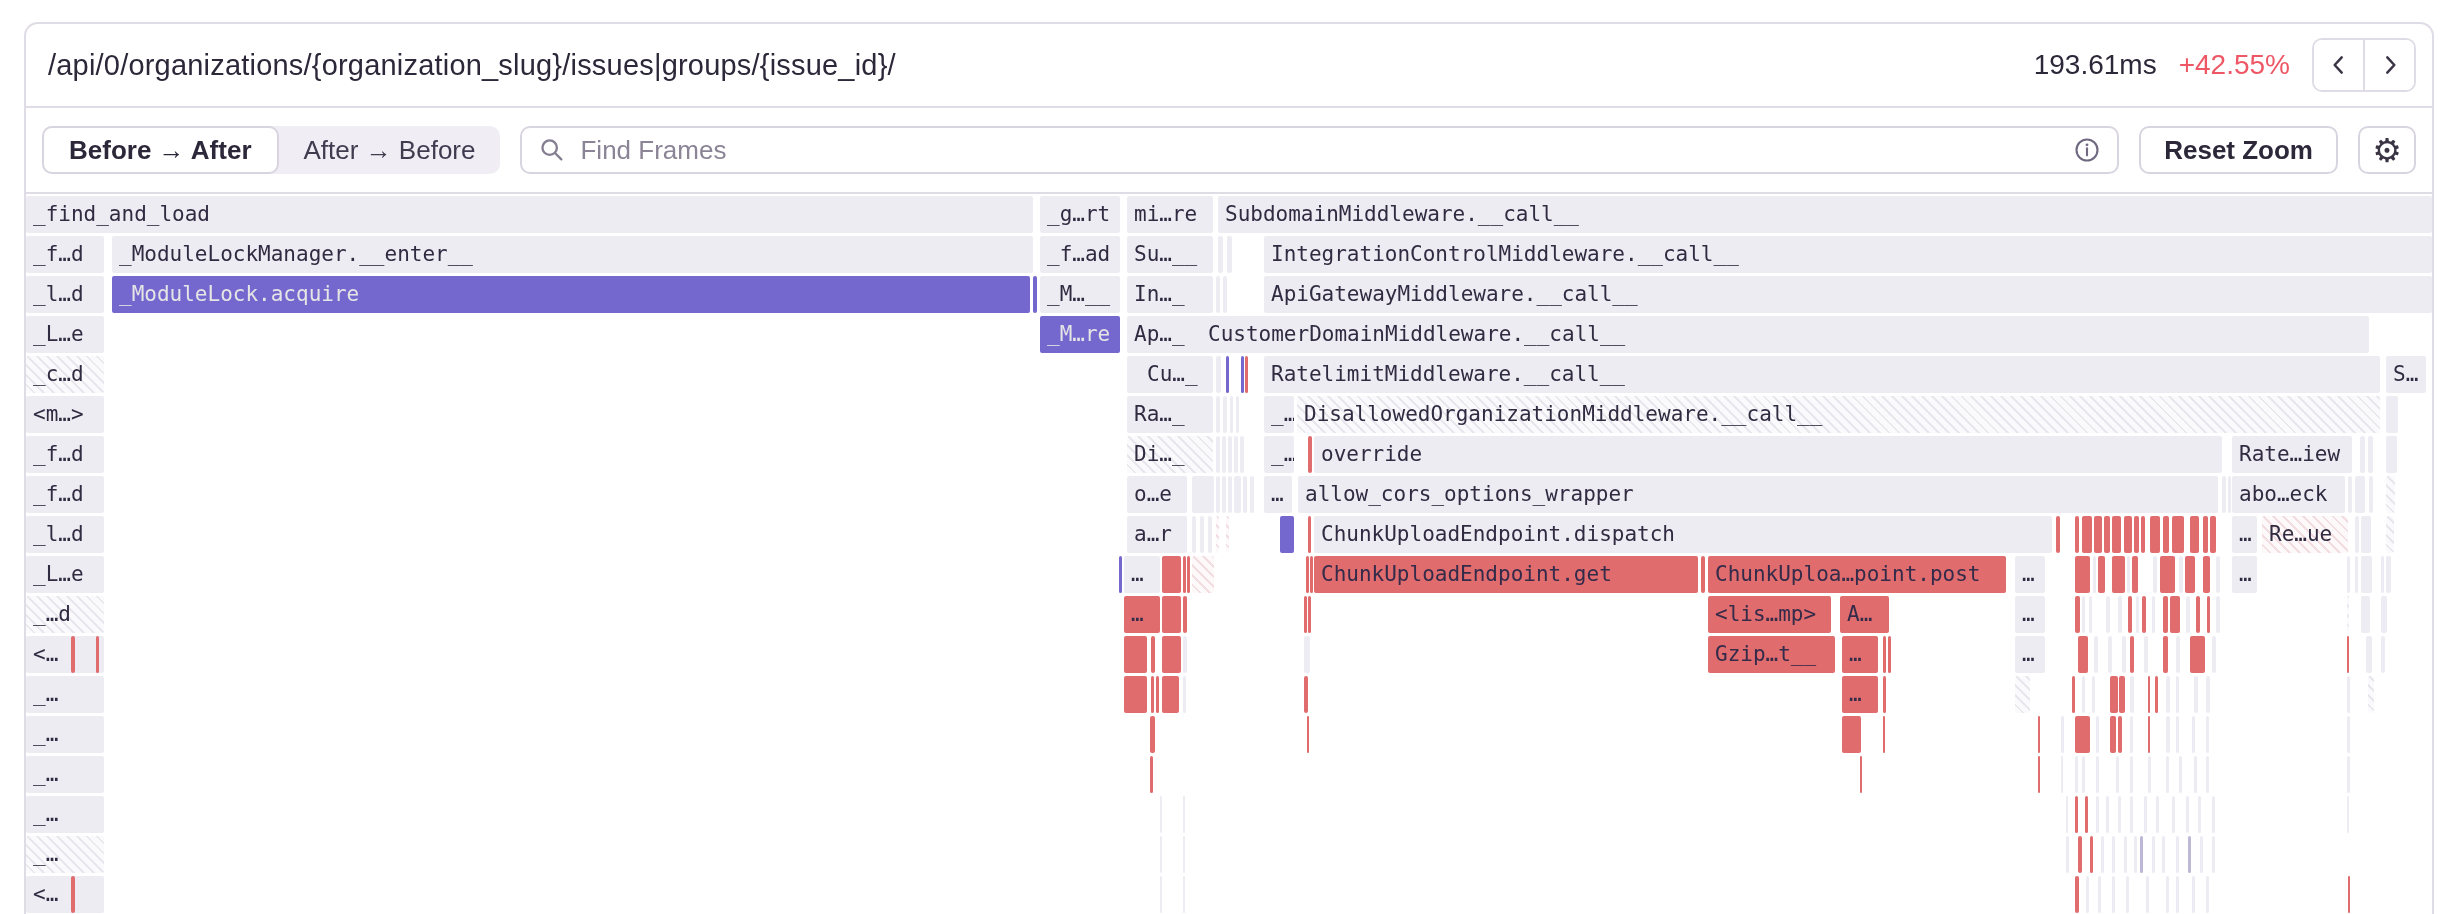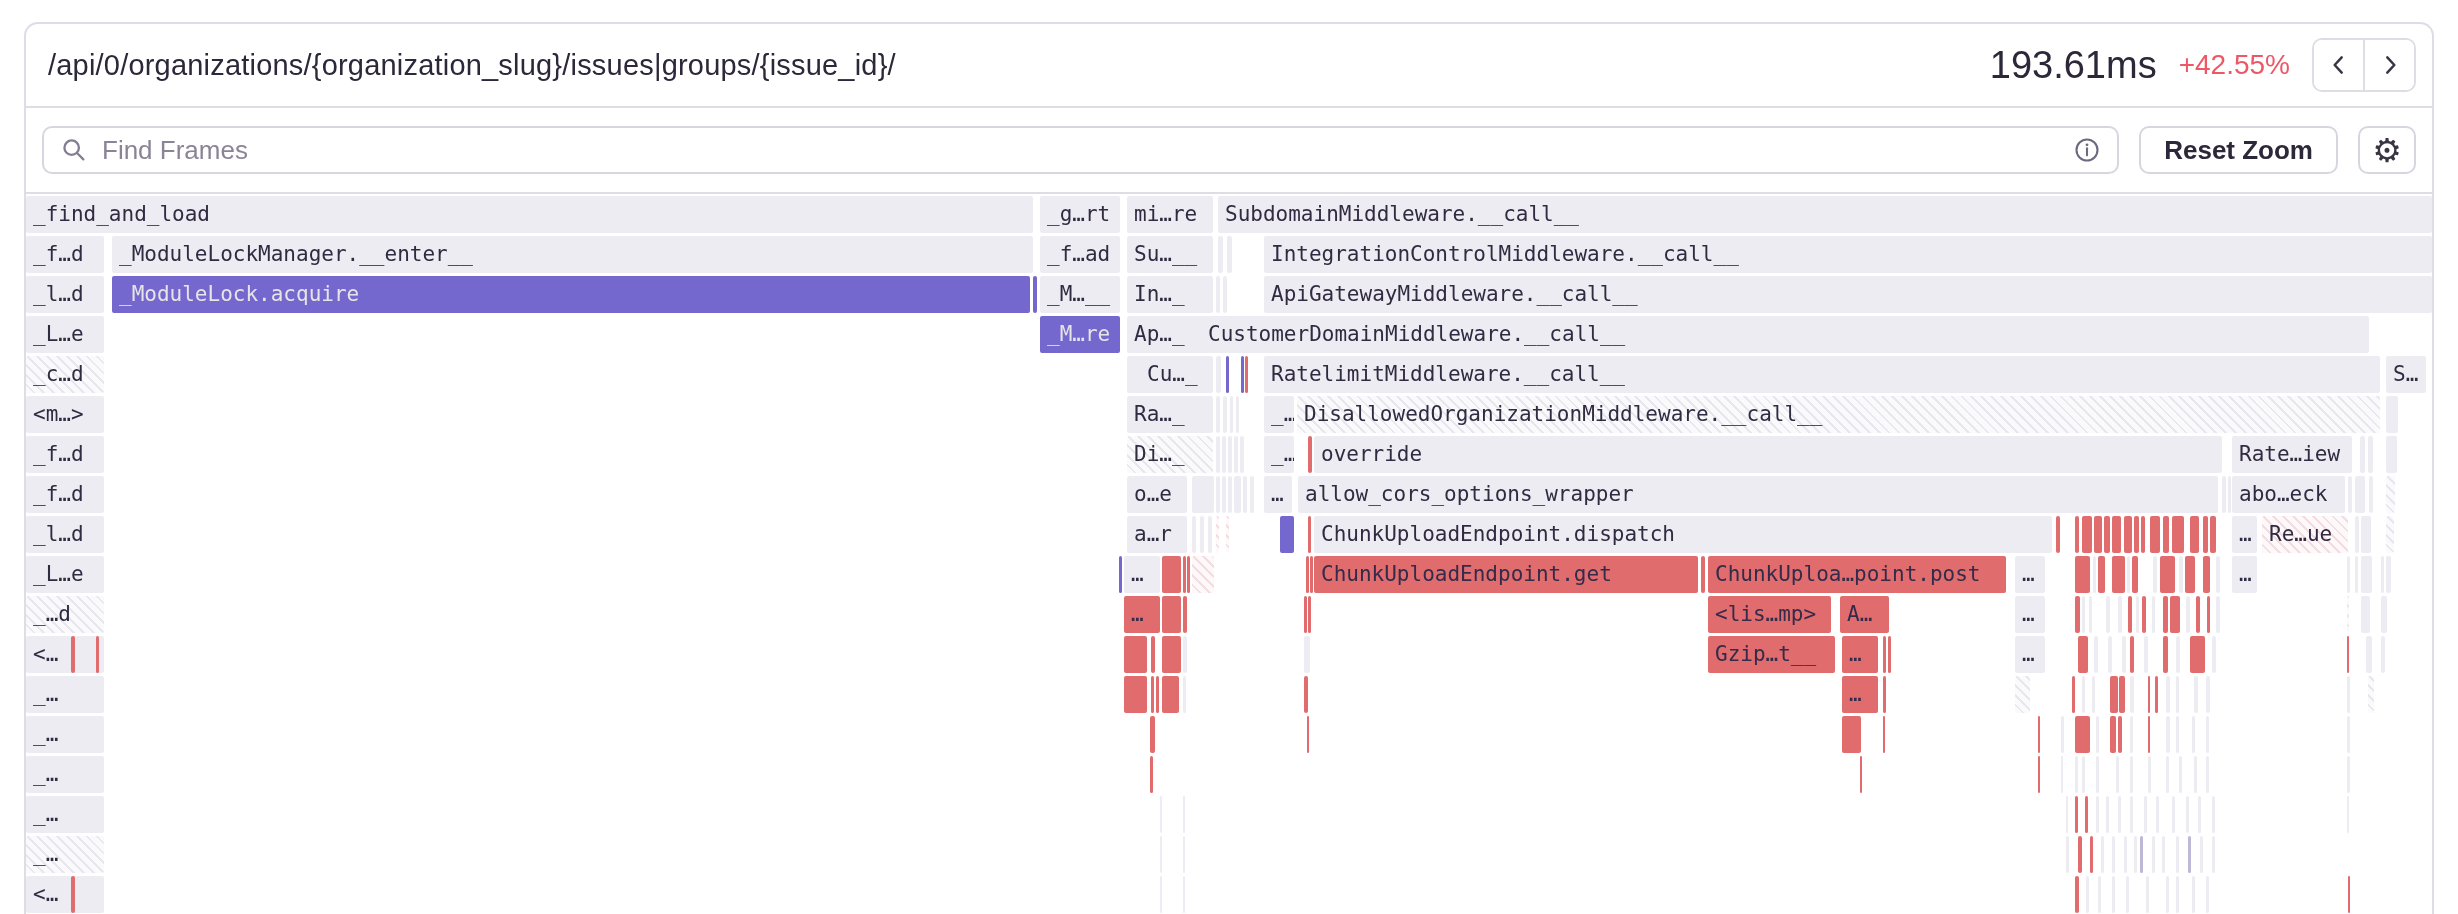--- a/index.html
+++ b/index.html
@@ -11,21 +11,21 @@
     position:absolute;left:24px;top:22px;width:2410px;height:892px;
     box-sizing:border-box;border:2px solid var(--border,#e0dce6);border-bottom:none;
     border-radius:14px 14px 0 0;display:flex;flex-direction:column;background:#fff;
   }
   
   .title-row{
     height:84px;flex:0 0 auto;border-bottom:2px solid var(--border,#e0dce6);
     display:flex;align-items:center;padding:0 16px 0 22px;box-sizing:border-box;gap:22px;
   }
   .title{flex:1;font-size:29px;font-weight:500;letter-spacing:.2px;white-space:nowrap;overflow:hidden;}
-  .duration{font-size:38px;font-weight:400;}
+  .duration{font-size:28px;font-weight:400;}
   .delta{font-size:28px;font-weight:500;color:var(--delta-red,#ee5765);}
   .nav-group{display:flex;border:2px solid var(--border,#e0dce6);border-radius:10px;overflow:hidden;background:#fff;}
   .nav-btn{width:49px;height:50px;display:flex;align-items:center;justify-content:center;background:#fff;cursor:pointer;}
   .nav-btn + .nav-btn{border-left:2px solid var(--border,#e0dce6);}
   
   .toolbar{
     height:86px;flex:0 0 auto;border-bottom:2px solid var(--border,#e0dce6);
     display:flex;align-items:center;padding:0 16px;box-sizing:border-box;gap:20px;
   }
   .seg{display:flex;background:#f0eef4;border-radius:10px;height:48px;flex:0 0 auto;align-items:stretch;}
@@ -81,20 +81,24 @@
         <span>
           <svg width="26" height="26" viewBox="0 0 24 24">
               <polyline points="9.5,5 16,12 9.5,19" fill="none" stroke="#3a3444" stroke-width="2.3" stroke-linecap="round" stroke-linejoin="round"></polyline>
             </svg>
         </span>
       </div>
     </div>
   </div>
 
   <div class="toolbar">
+    <div class="seg">
+      <div class="seg-btn active">Before → After</div>
+      <div class="seg-btn inactive">After → Before</div>
+    </div>
     <div class="search">
       <span>
         <svg width="28" height="28" viewBox="0 0 24 24">
             <circle cx="10" cy="10" r="6.2" fill="none" stroke="#857e92" stroke-width="2"></circle>
             <line x1="14.6" y1="14.6" x2="20" y2="20" stroke="#857e92" stroke-width="2" stroke-linecap="round"></line>
           </svg>
       </span>
       <input type="text" placeholder="Find Frames" style="">
       <span>
         <svg width="28" height="28" viewBox="0 0 24 24">

